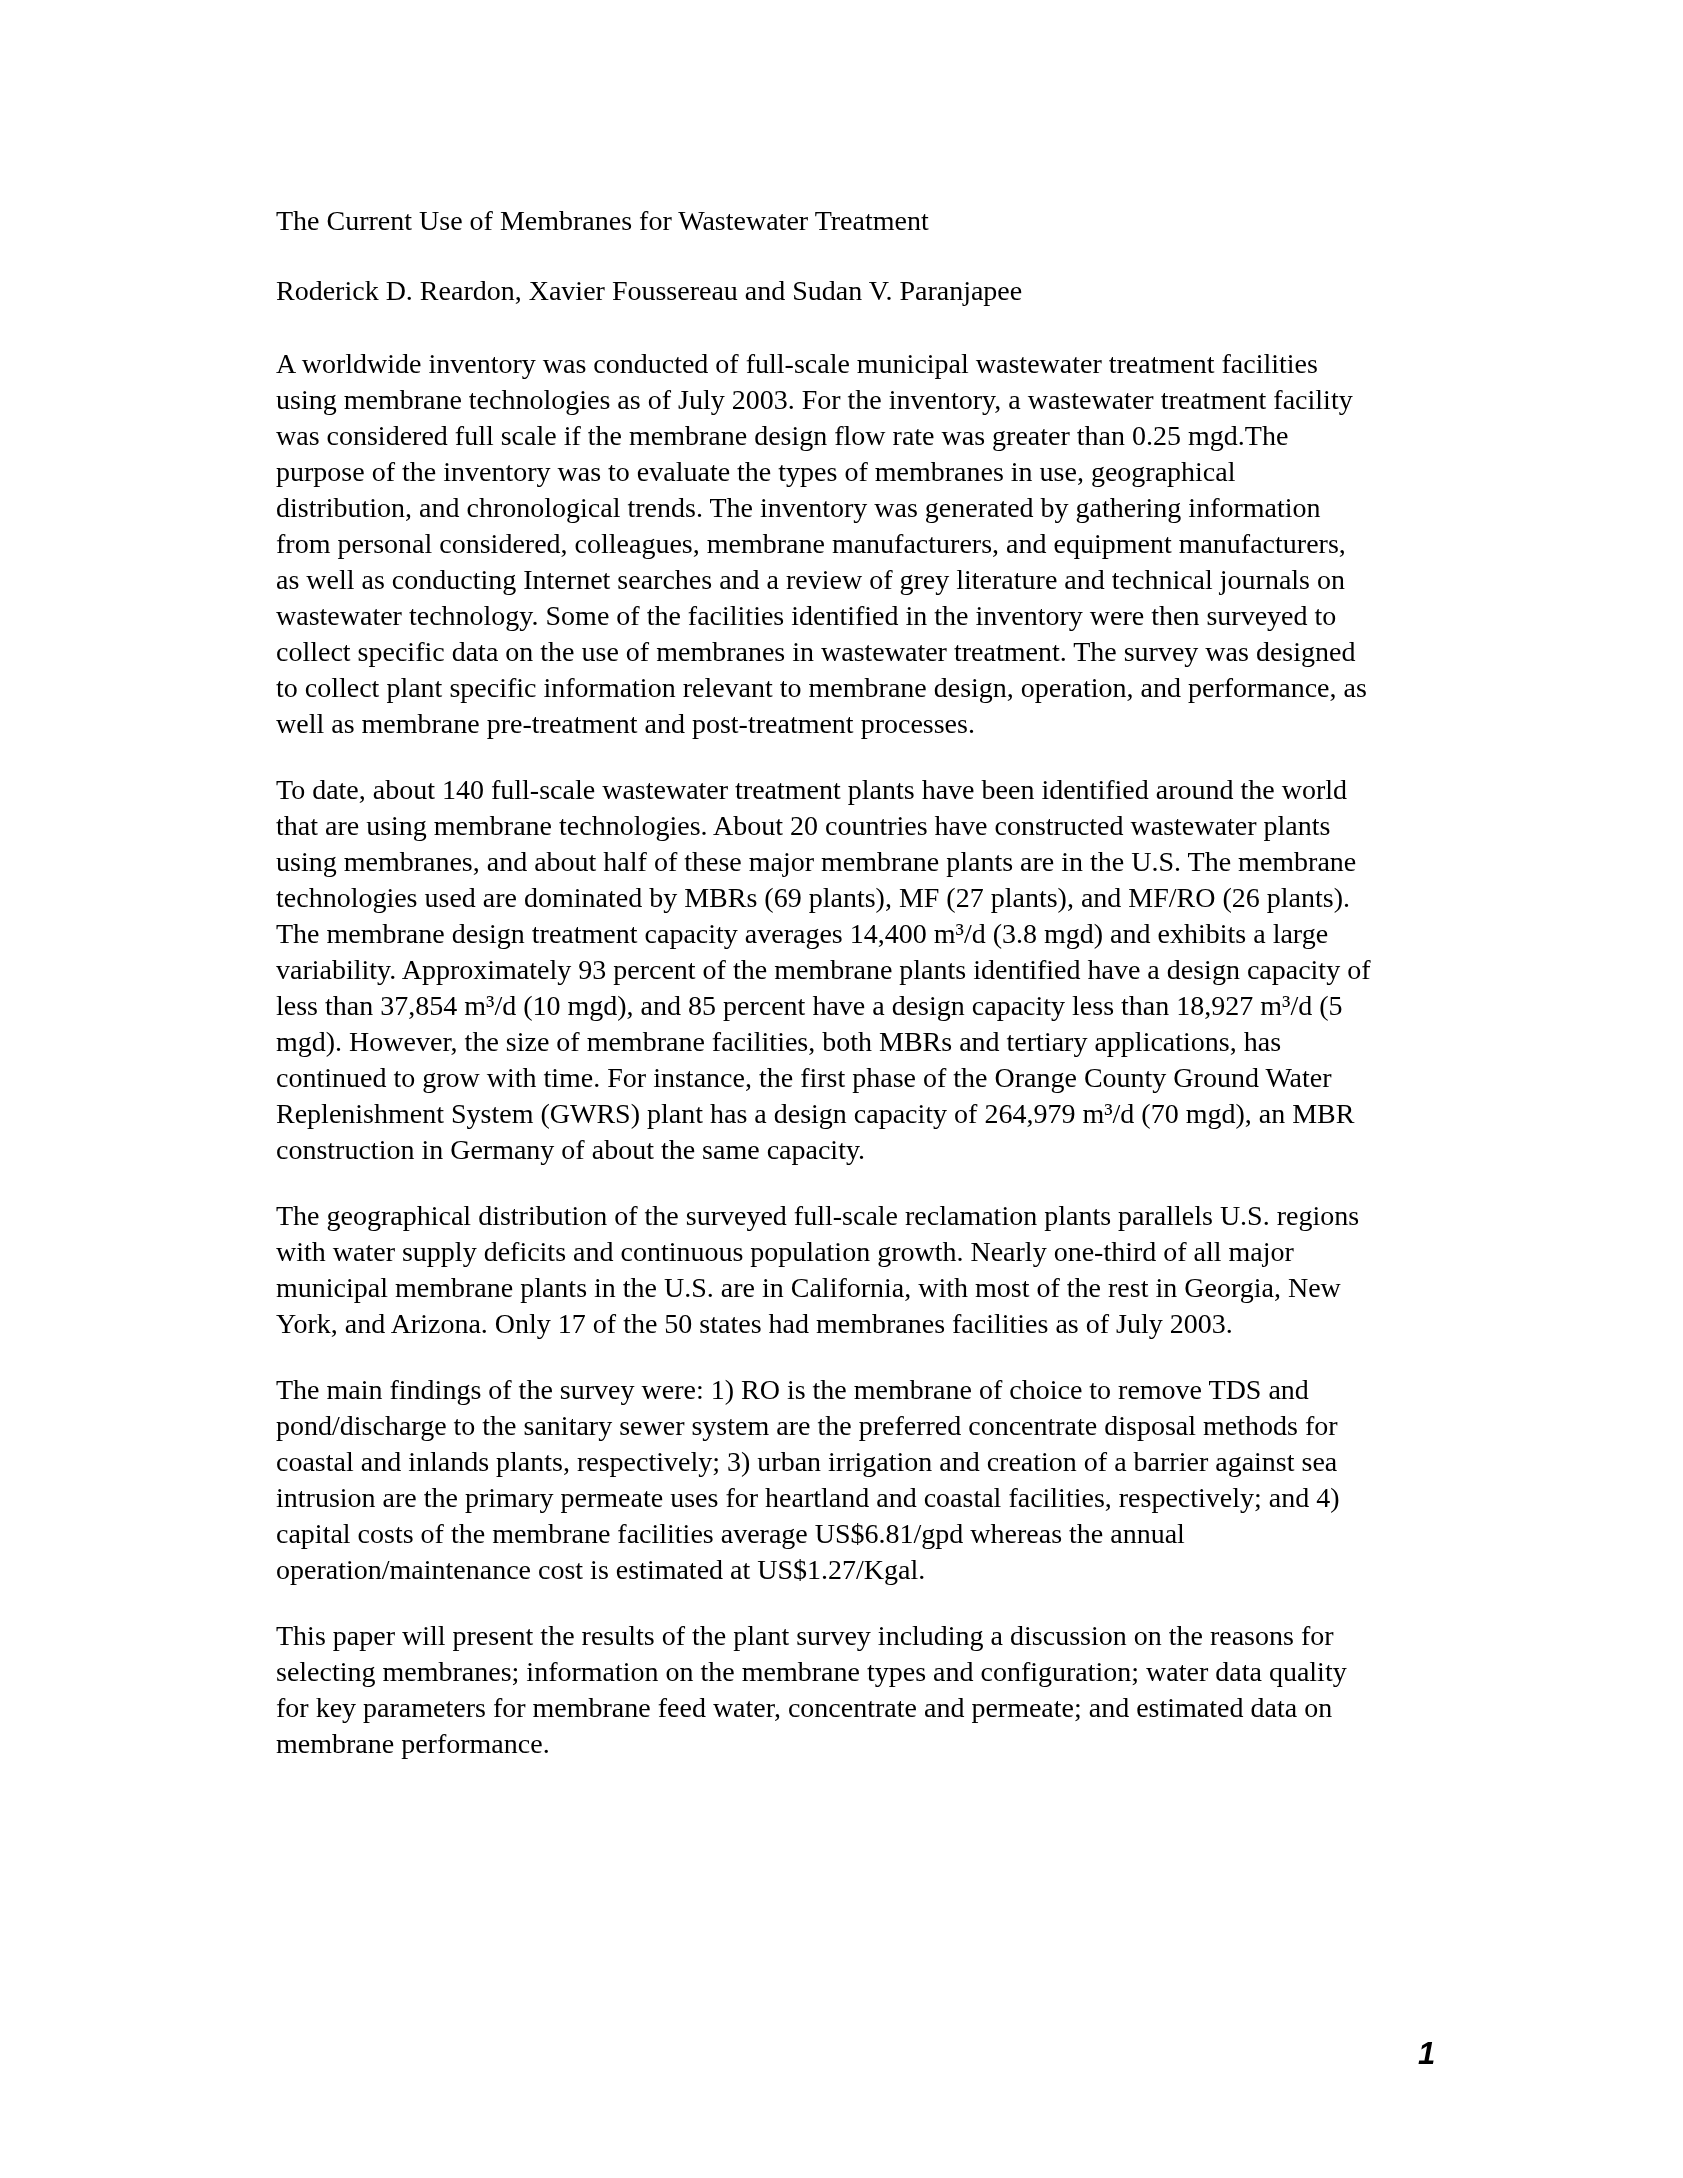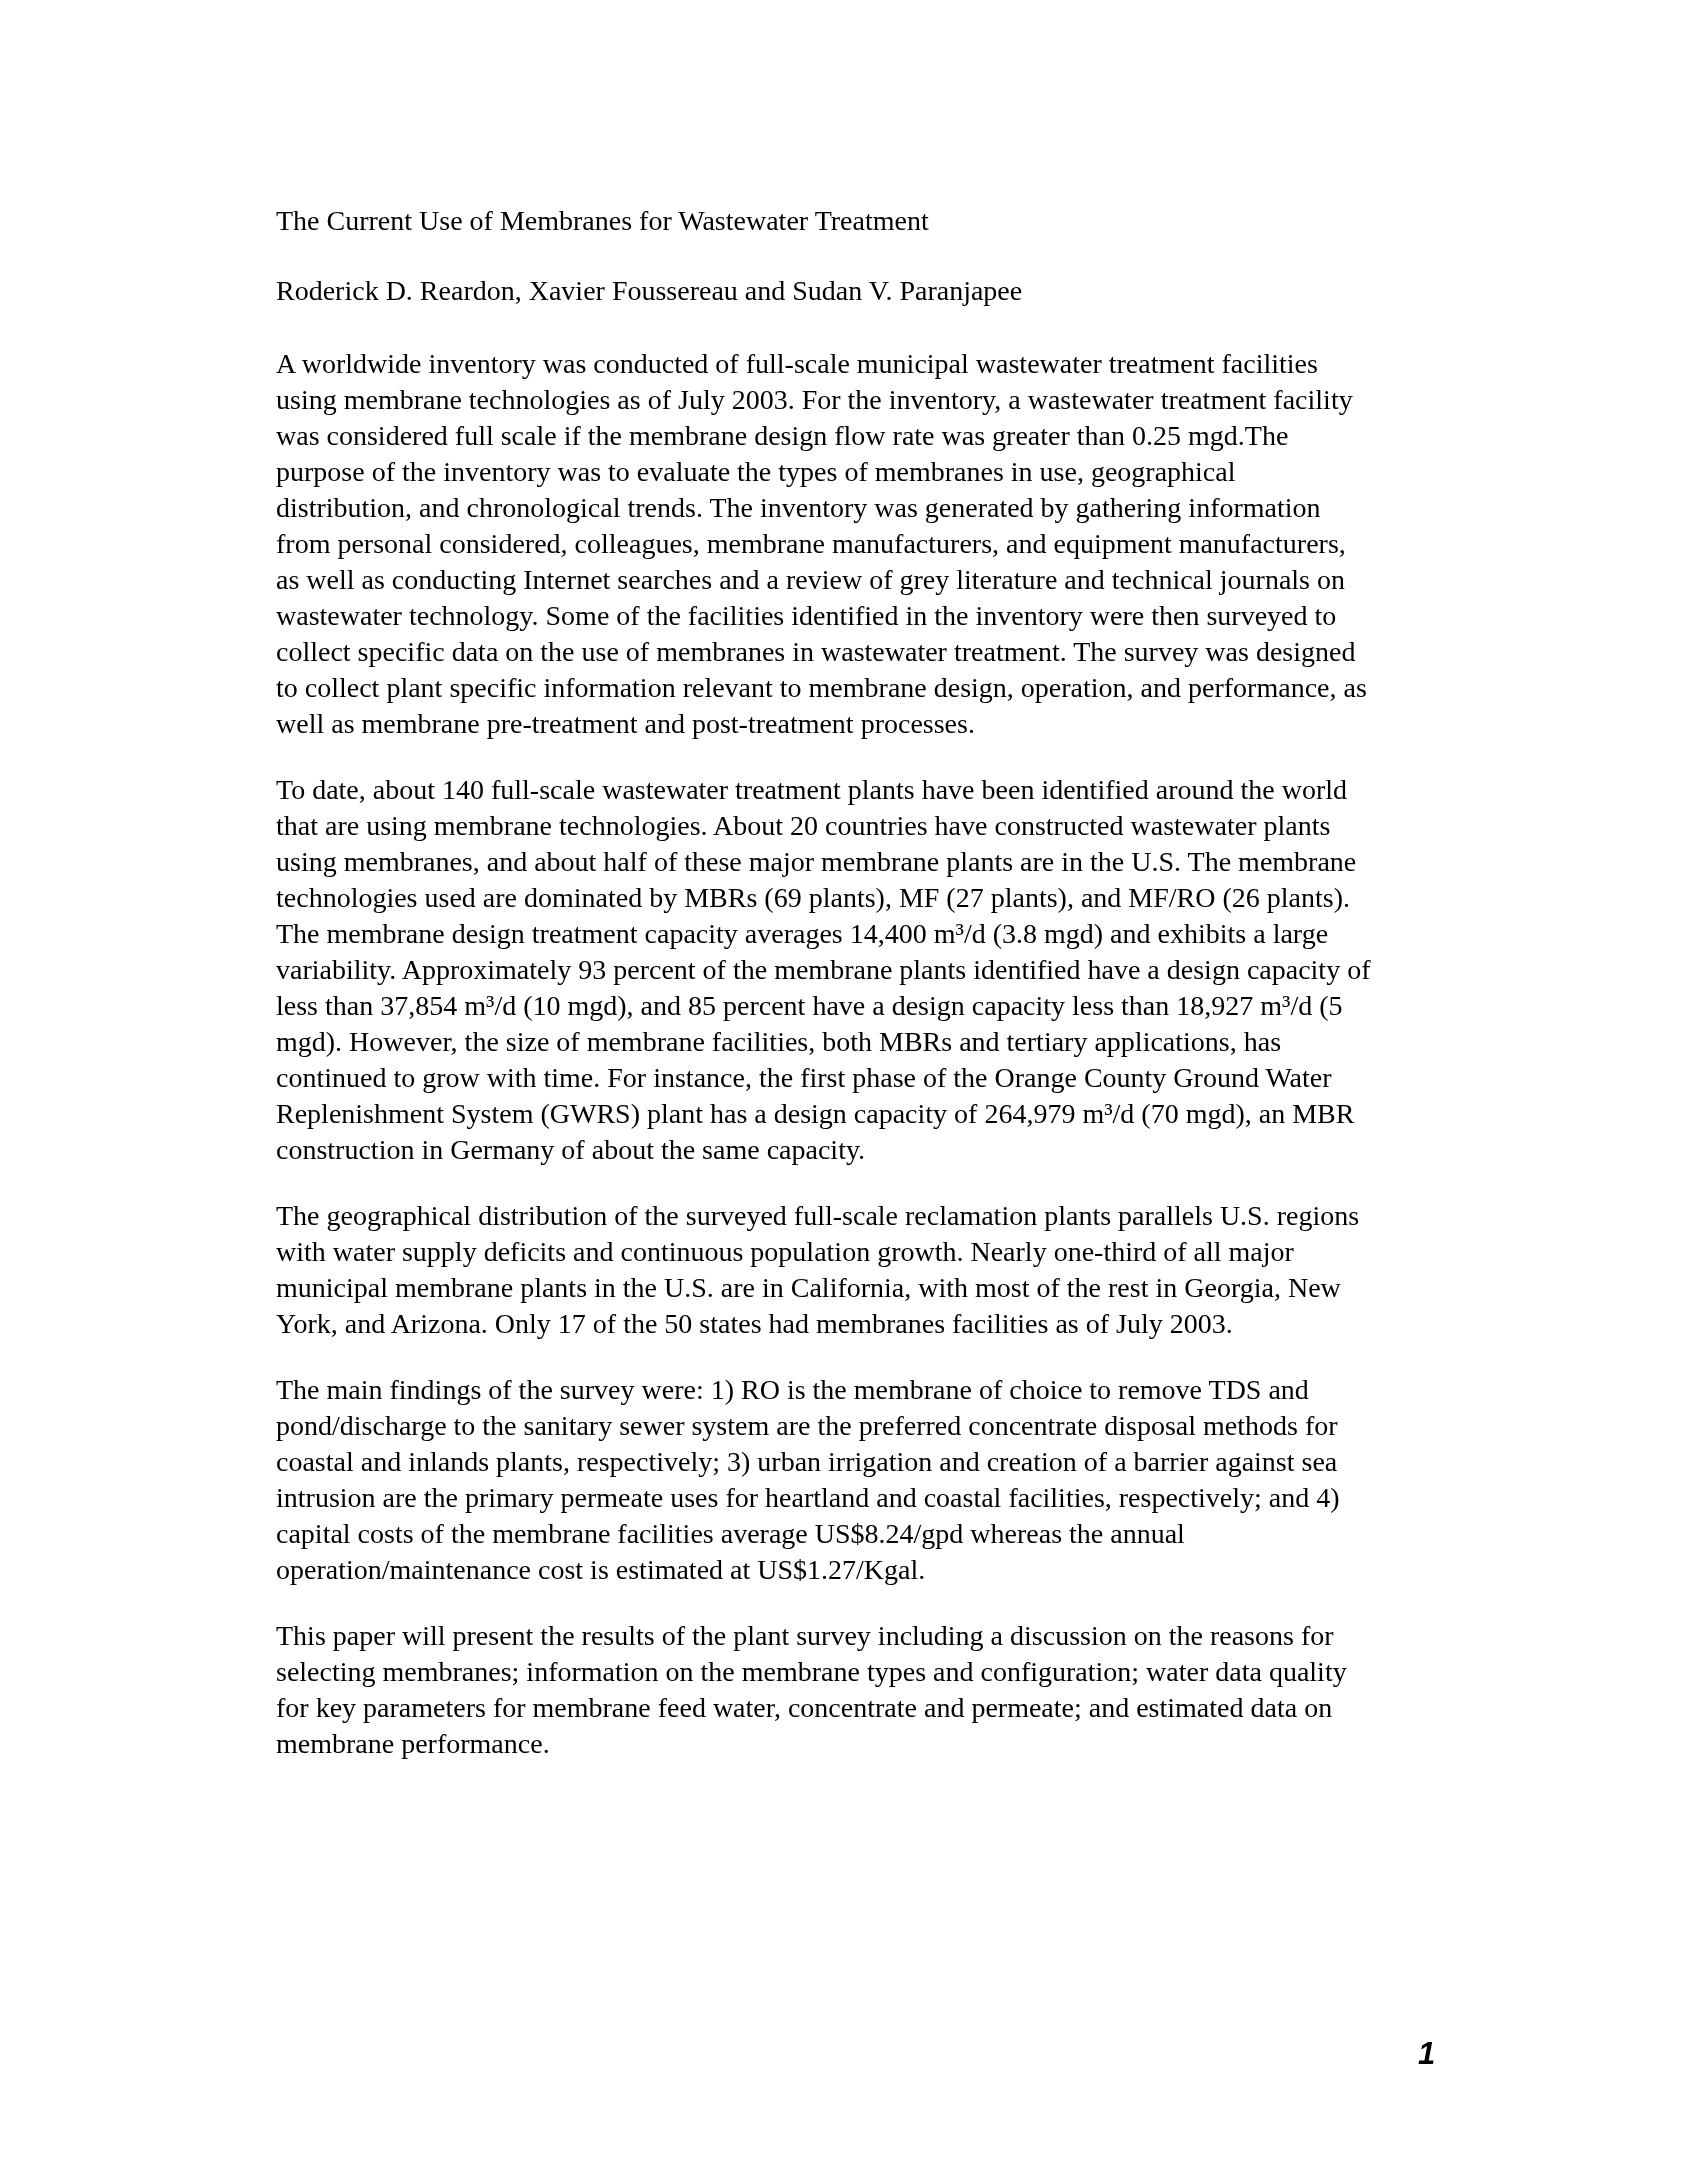--- a/index.html
+++ b/index.html
@@ -84,21 +84,21 @@
       <div class="line">with water supply deficits and continuous population growth. Nearly one-third of all major</div>
       <div class="line">municipal membrane plants in the U.S. are in California, with most of the rest in Georgia, New</div>
       <div class="line">York, and Arizona. Only 17 of the 50 states had membranes facilities as of July 2003.</div>
     </div>
 
     <div class="para">
       <div class="line">The main findings of the survey were: 1) RO is the membrane of choice to remove TDS and</div>
       <div class="line">pond/discharge to the sanitary sewer system are the preferred concentrate disposal methods for</div>
       <div class="line">coastal and inlands plants, respectively; 3) urban irrigation and creation of a barrier against sea</div>
       <div class="line">intrusion are the primary permeate uses for heartland and coastal facilities, respectively; and 4)</div>
-      <div class="line">capital costs of the membrane facilities average US$8.24/gpd whereas the annual</div>
+      <div class="line">capital costs of the membrane facilities average US$6.81/gpd whereas the annual</div>
       <div class="line">operation/maintenance cost is estimated at US$1.27/Kgal.</div>
     </div>
 
     <div class="para">
       <div class="line">This paper will present the results of the plant survey including a discussion on the reasons for</div>
       <div class="line">selecting membranes; information on the membrane types and configuration; water data quality</div>
       <div class="line">for key parameters for membrane feed water, concentrate and permeate; and estimated data on</div>
       <div class="line">membrane performance.</div>
     </div>
   </div>

